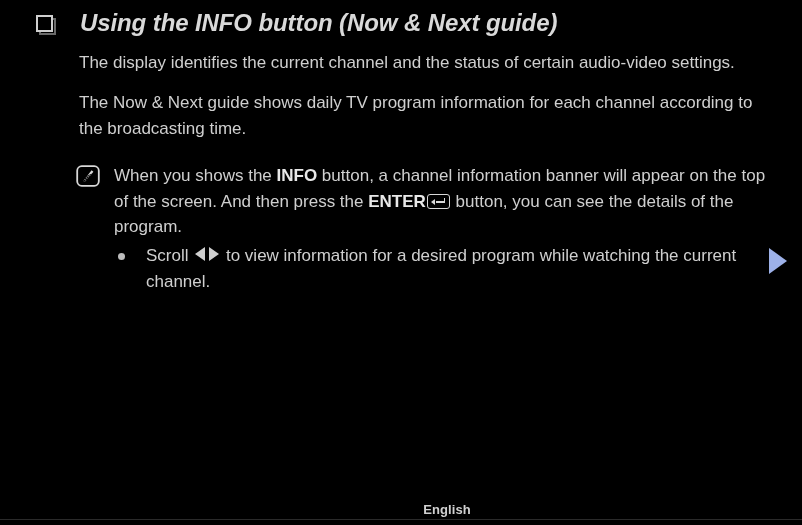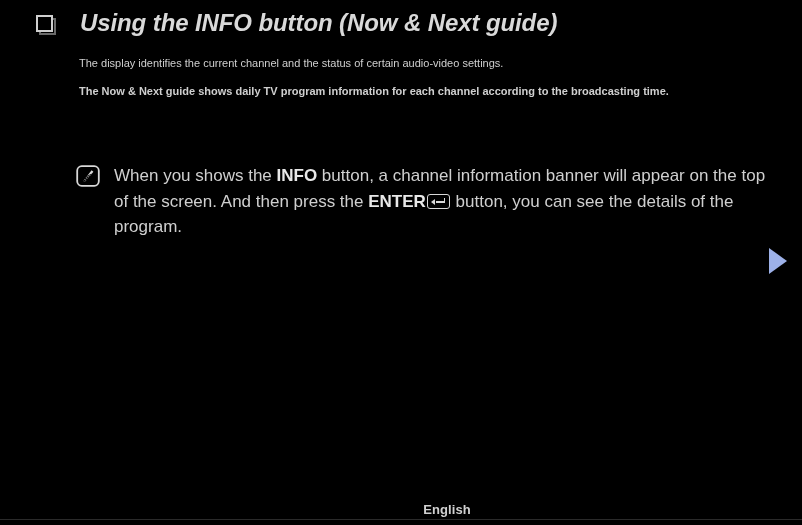--- a/index.html
+++ b/index.html
@@ -71,28 +71,27 @@
   }
 
   
   .body-block {
     position: absolute;
     left: 79px;
     top: 50px;
     width: 680px;
   }
   .para {
-    font-size: 11px;
+    font-size: 17px;
     line-height: 26px;
     color: #cfcfcf;
     margin: 0 0 0 0;
   }
   .para + .para {
-    margin-top: 2px;
-    font-weight: bold;
+    margin-top: 14px;
   }
 
   
   .note-block {
     position: absolute;
     left: 76px;
     top: 163px;
     width: 690px;
     display: flex;
     align-items: flex-start;
@@ -258,20 +257,26 @@
         <path d="M7.0 16.2 L12.6 13.6" fill="none" stroke="#000000" stroke-width="1.1"></path>
         <path d="M8.6 14.0 L13.9 11.4" fill="none" stroke="#000000" stroke-width="1.0"></path>
         <path d="M10.2 11.8 L15.2 9.3" fill="none" stroke="#000000" stroke-width="0.9"></path>
       </svg>
     </div>
     <div class="note-text">
       <span>When you shows the </span><span class="strong">INFO</span><span> button, a channel information banner will appear on the top of the screen. And then press the </span><span class="strong">ENTER</span><span class="enter-key"><span class="arr-head"></span><span class="arr-bar"></span><span class="arr-stem"></span></span><span> button, you can see the details of the program.</span>
     </div>
   </div>
 
+  <div class="sub-block">
+    <div class="sub-dot"></div>
+    <div class="sub-text">
+      <span>Scroll </span><span class="tri-left"></span><span class="tri-right"></span><span> to view information for a desired program while watching the current channel.</span>
+    </div>
+  </div>
 
   <div class="nav-next"></div>
 
   <div class="footer">
     <span class="footer-label">English</span>
   </div>
   <div class="bottom-rule"></div>
 
 </div>
 

